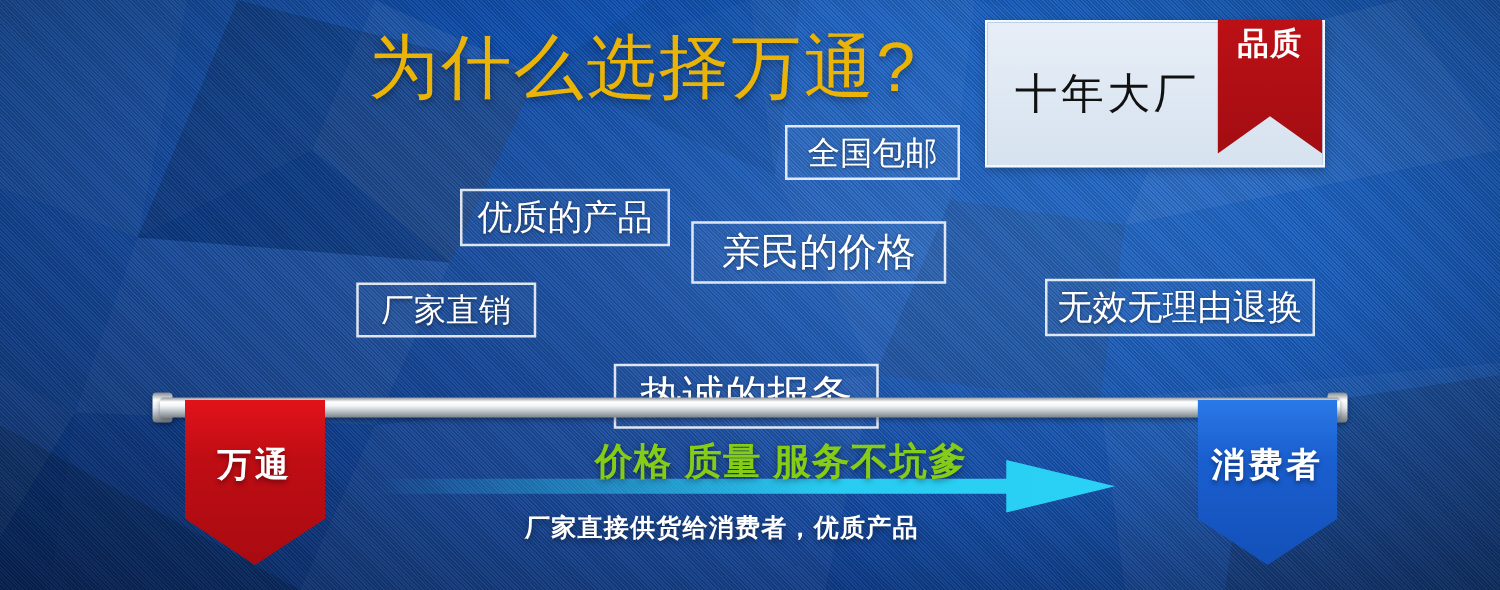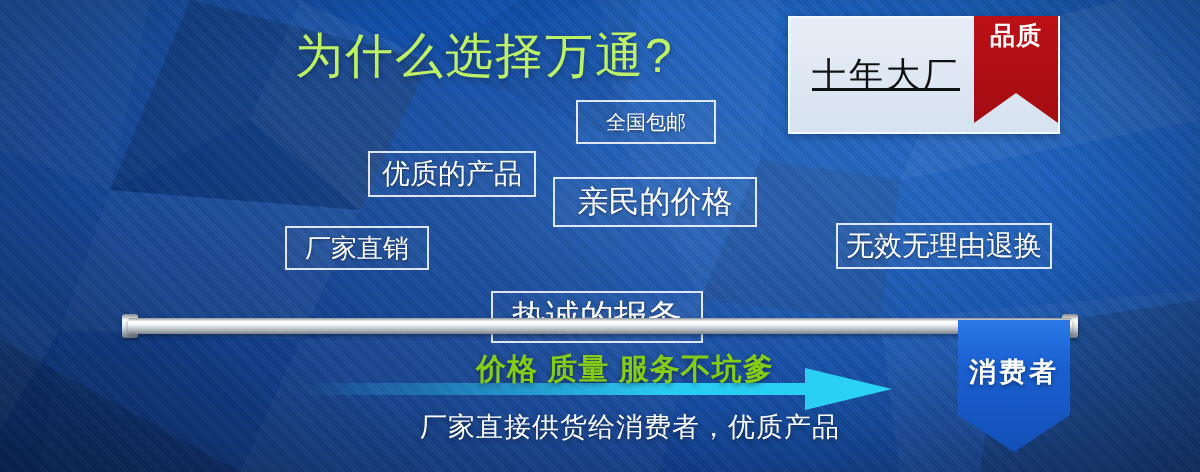--- a/index.html
+++ b/index.html
@@ -33,39 +33,38 @@
       rgba(255,255,255,.05) 2px);
     opacity:.85;
   }
   .bg-vig{
     position:absolute;inset:0;
     background:radial-gradient(ellipse at 50% 45%, rgba(255,255,255,.07) 0%, rgba(0,0,0,0) 55%, rgba(0,0,0,.30) 100%);
   }
 
   
   .headline{
-    position:absolute;left:295px;top:30px;
-    font-size:48px;line-height:1.1;color:#bef264;
+    position:absolute;left:295px;top:23px;
+    font-size:56px;line-height:1.1;color:#eab308;
     letter-spacing:2px;
     text-shadow:0 2px 6px rgba(0,0,0,.35);
     white-space:nowrap;
   }
 
   
   .badge-box{
     position:absolute;left:788px;top:16px;width:268px;height:114px;
     background:linear-gradient(180deg,#e7eef7 0%,#d6e2ef 100%);
     border:2px solid #f3f8ff;
     box-shadow:0 2px 8px rgba(0,0,0,.28);
   }
   .badge-text{
     position:absolute;left:22px;top:50%;transform:translateY(-50%);
     font-size:34px;color:#111111;letter-spacing:3px;white-space:nowrap;
     font-weight:400;
-    text-decoration:underline;
   }
   .ribbon{
     position:absolute;left:184px;top:-2px;width:84px;height:107px;
     background:linear-gradient(180deg,#bb1016 0%,#a30d12 100%);
     clip-path:polygon(0 0,100% 0,100% 100%,50% 72%,0 100%);
     box-shadow:-2px 0 6px rgba(0,0,0,.25);
   }
   .ribbon span{
     position:absolute;left:0;right:0;top:6px;
     display:block;text-align:center;
@@ -76,21 +75,21 @@
   
   .tag{
     position:absolute;
     border:2px solid rgba(255,255,255,.85);
     color:#ffffff;
     display:flex;align-items:center;justify-content:center;
     white-space:nowrap;
     text-shadow:0 1px 3px rgba(0,0,0,.45);
     background:rgba(255,255,255,.03);
   }
-  .t-baoyou  {left:576px;top:100px;width:136px;height:40px;font-size:20px;}
+  .t-baoyou  {left:628px;top:100px;width:136px;height:40px;font-size:26px;}
   .t-chanpin {left:368px;top:151px;width:164px;height:42px;font-size:28px;}
   .t-jiage   {left:553px;top:177px;width:200px;height:46px;font-size:31px;}
   .t-zhixiao {left:285px;top:226px;width:140px;height:40px;font-size:26px;font-family:Liberation Mono, monospace;}
   .t-tuihuan {left:836px;top:211px;width:212px;height:42px;font-size:28px;margin-top:12px;}
   .t-baowu   {left:491px;top:246px;width:208px;height:48px;font-size:34px;font-weight:400;margin-top:45px;}
 
   
   .rod{
     position:absolute;left:128px;top:318px;width:944px;height:16px;
     background:linear-gradient(180deg,#8d959c 0%,#ffffff 22%,#f2f5f7 42%,#b9c0c6 70%,#7c848b 100%);
@@ -135,21 +134,21 @@
   }
   .arrow svg{display:block;width:100%;height:100%;}
 
   .slogan-top{
     position:absolute;left:476px;top:349px;
     font-size:30px;font-weight:700;color:#84cc16;letter-spacing:1px;
     white-space:nowrap;text-shadow:0 2px 5px rgba(0,0,0,.45);
   }
   .slogan-bottom{
     position:absolute;left:420px;top:409px;
-    font-size:27px;font-weight:400;color:#ffffff;letter-spacing:1px;
+    font-size:20px;font-weight:700;color:#ffffff;letter-spacing:1px;
     white-space:nowrap;text-shadow:0 2px 5px rgba(0,0,0,.45);
   }
 </style>
 </head>
 <body>
 
 <div id="banner">
 
   <div class="bg-base"></div>
   <div class="bg-poly">
@@ -218,17 +217,20 @@
     </svg>
   </div>
 
   <div class="slogan-top">价格 质量 服务不坑爹</div>
   <div class="slogan-bottom">厂家直接供货给消费者，优质产品</div>
 
   <div class="rod-cap left"></div>
   <div class="rod-cap right"></div>
   <div class="rod"></div>
 
+  <div class="pennant pennant-left">
+    <span>万通</span>
+  </div>
   <div class="pennant pennant-right">
     <span>消费者</span>
   </div>
 
 </div>
 
 </body></html>

